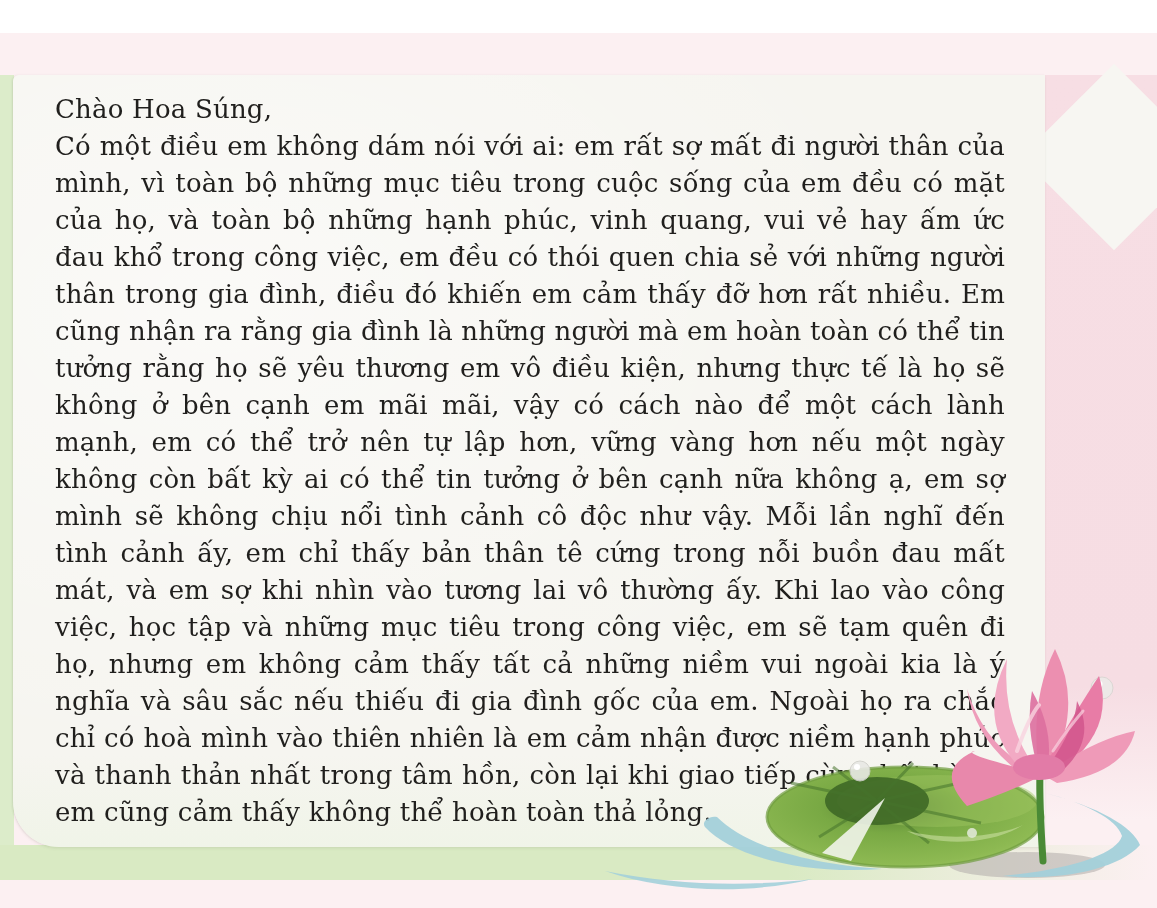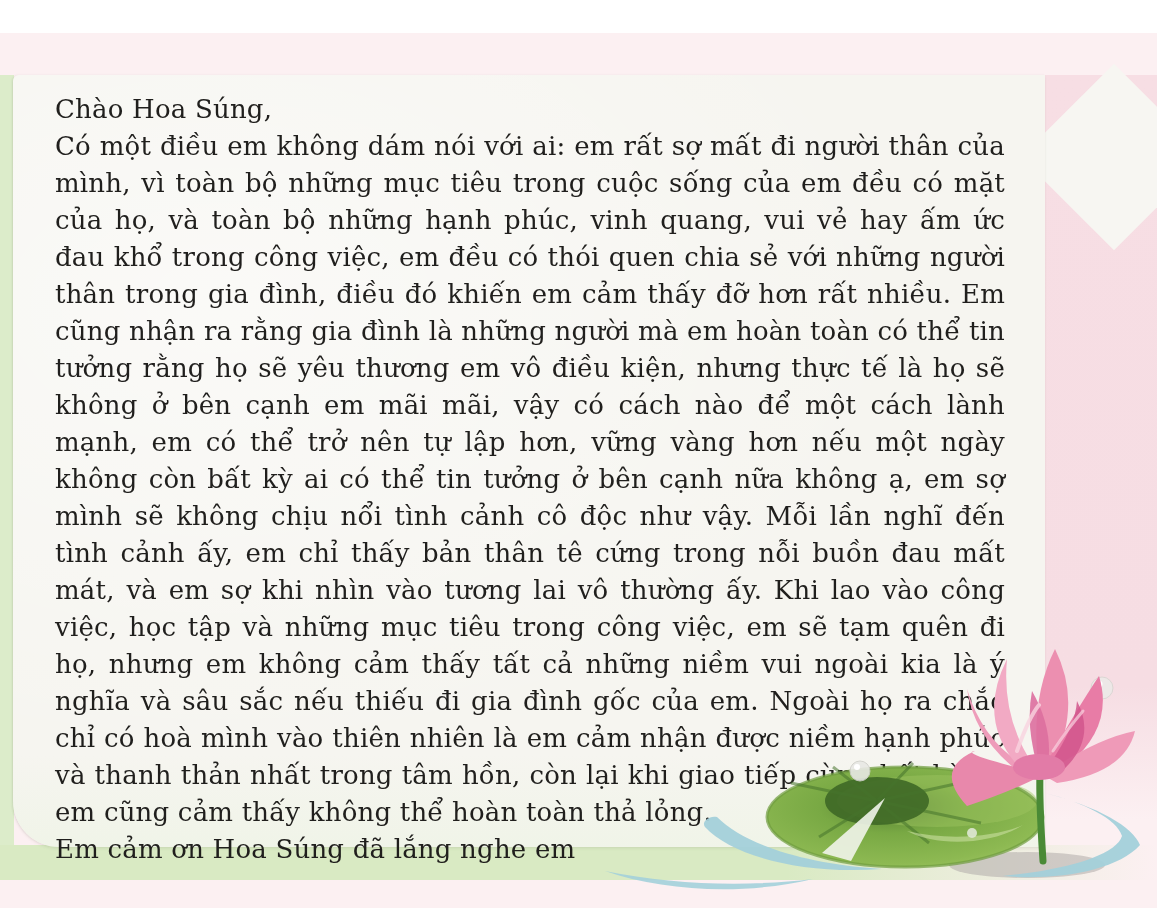--- a/index.html
+++ b/index.html
@@ -55,21 +55,20 @@
   <div class="green-left"></div>
   <div class="green-bottom"></div>
   <div class="pink-right"></div>
   <div class="white-diamond"></div>
 
   <div class="paper"></div>
 
   <div class="letter">
     <div class="greeting">Chào Hoa Súng,</div>
     <div class="body">Có một điều em không dám nói với ai: em rất sợ mất đi người thân của mình, vì toàn bộ những mục tiêu trong cuộc sống của em đều có mặt của họ, và toàn bộ những hạnh phúc, vinh quang, vui vẻ hay ấm ức đau khổ trong công việc, em đều có thói quen chia sẻ với những người thân trong gia đình, điều đó khiến em cảm thấy đỡ hơn rất nhiều. Em cũng nhận ra rằng gia đình là những người mà em hoàn toàn có thể tin tưởng rằng họ sẽ yêu thương em vô điều kiện, nhưng thực tế là họ sẽ không ở bên cạnh em mãi mãi, vậy có cách nào để một cách lành mạnh, em có thể trở nên tự lập hơn, vững vàng hơn nếu một ngày không còn bất kỳ ai có thể tin tưởng ở bên cạnh nữa không ạ, em sợ mình sẽ không chịu nổi tình cảnh cô độc như vậy. Mỗi lần nghĩ đến tình cảnh ấy, em chỉ thấy bản thân tê cứng trong nỗi buồn đau mất mát, và em sợ khi nhìn vào tương lai vô thường ấy. Khi lao vào công việc, học tập và những mục tiêu trong công việc, em sẽ tạm quên đi họ, nhưng em không cảm thấy tất cả những niềm vui ngoài kia là ý nghĩa và sâu sắc nếu thiếu đi gia đình gốc của em. Ngoài họ ra chắc chỉ có hoà mình vào thiên nhiên là em cảm nhận được niềm hạnh phúc và thanh thản nhất trong tâm hồn, còn lại khi giao tiếp cùng bất kỳ ai, em cũng cảm thấy không thể hoàn toàn thả lỏng.</div>
-    <div class="closing">Em cảm ơn Hoa Súng đã lắng nghe em</div>
   </div>
 
   <div class="lotus-wrap">
     <svg width="580" height="265" viewBox="0 0 580 265">
       <defs>
         <radialGradient id="padGrad" cx="45%" cy="40%" r="75%">
           <stop offset="0%" stop-color="#567f33"></stop>
           <stop offset="35%" stop-color="#79a944"></stop>
           <stop offset="75%" stop-color="#8db952"></stop>
           <stop offset="100%" stop-color="#a4c968"></stop>

